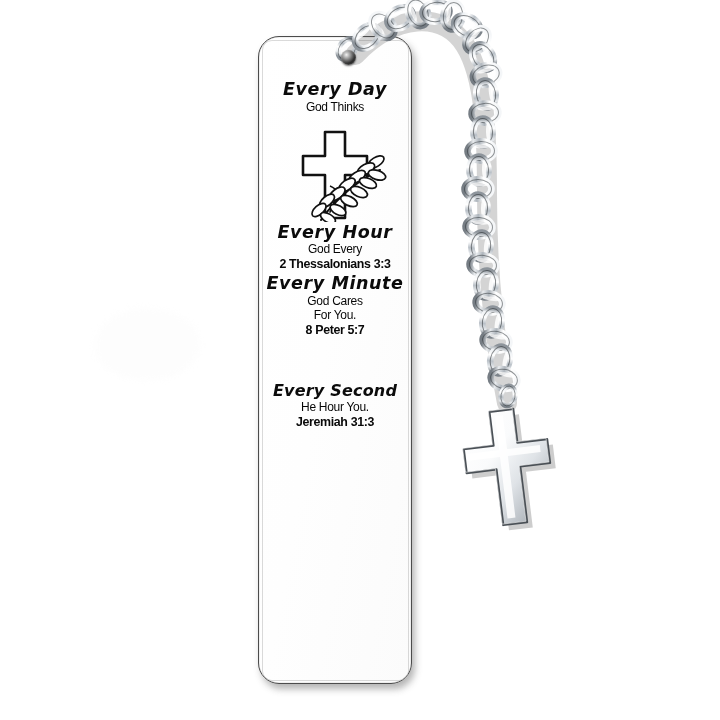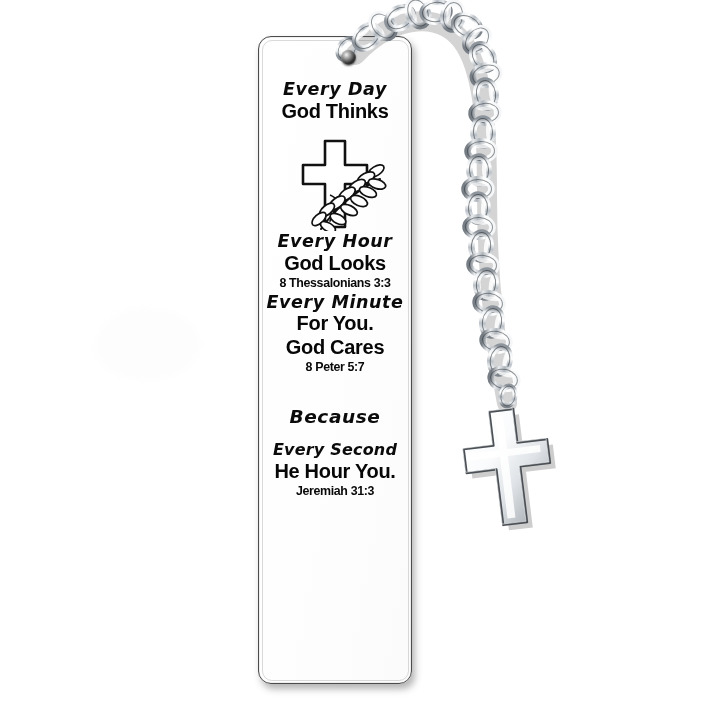--- a/index.html
+++ b/index.html
@@ -37,21 +37,21 @@
 
   
   #bookmark {
     position: absolute;
     left: 258px;
     top: 36px;
     width: 154px;
     height: 648px;
     background: linear-gradient(100deg,#ffffff 0%, #fefefe 45%, #fbfbfb 100%);
     border: 1.6px solid #4c4c4c;
-    border-radius: 13px;
+    border-radius: 21px;
     box-shadow: 3px 5px 7px rgba(60,60,60,.38),
                 0 0 0 .5px rgba(0,0,0,.12) inset;
     overflow: visible;
   }
 
   
   #bookmark::after {
     content: "";
     position: absolute;
     inset: 2.5px;
@@ -101,22 +101,22 @@
     white-space: nowrap;
   }
 
   .script.small {
     font-size: 15.5px;
     letter-spacing: .2px;
   }
 
   .bold-line {
     font-family: "Liberation Sans", sans-serif;
-    font-weight: 700;
-    font-size: 20px;
+    font-weight: 400;
+    font-size: 12px;
     line-height: 1.17;
     letter-spacing: -.3px;
     color: #070707;
     white-space: nowrap;
   }
 
   .ref {
     font-family: "Liberation Sans", sans-serif;
     font-weight: 700;
     font-size: 12.4px;
@@ -207,33 +207,32 @@
             <ellipse cx="46" cy="73" rx="9" ry="4.6" transform="rotate(-40 46 73)"></ellipse>
             <ellipse cx="57" cy="82" rx="8.6" ry="4.4" transform="rotate(28 57 82)"></ellipse>
             <ellipse cx="38" cy="82" rx="8.6" ry="4.4" transform="rotate(-42 38 82)"></ellipse>
             <ellipse cx="47" cy="90" rx="8.2" ry="4.2" transform="rotate(30 47 90)"></ellipse>
           </g>
         </svg>
       </div>
 
       <div class="verse-block" id="block-hour">
         <div class="script">Every Hour</div>
-        <div class="bold-line">God Looks</div>
-        <div class="ref">8 Thessalonians 3:3</div>
+        <div class="bold-line">God Every</div>
+        <div class="ref">2 Thessalonians 3:3</div>
       </div>
 
       <div class="verse-block" id="block-minute">
         <div class="script">Every Minute</div>
+        <div class="bold-line">God Cares</div>
         <div class="bold-line">For You.</div>
-        <div class="bold-line">God Cares</div>
         <div class="ref">8 Peter 5:7</div>
       </div>
 
       <div class="verse-block" id="block-because">
-        <div class="script">Because</div>
         <div class="script small second">Every Second</div>
         <div class="bold-line">He Hour You.</div>
         <div class="ref">Jeremiah 31:3</div>
       </div>
 
     </div>
   </div>
 
   <svg id="chain" viewBox="0 0 720 720">
     <defs>

